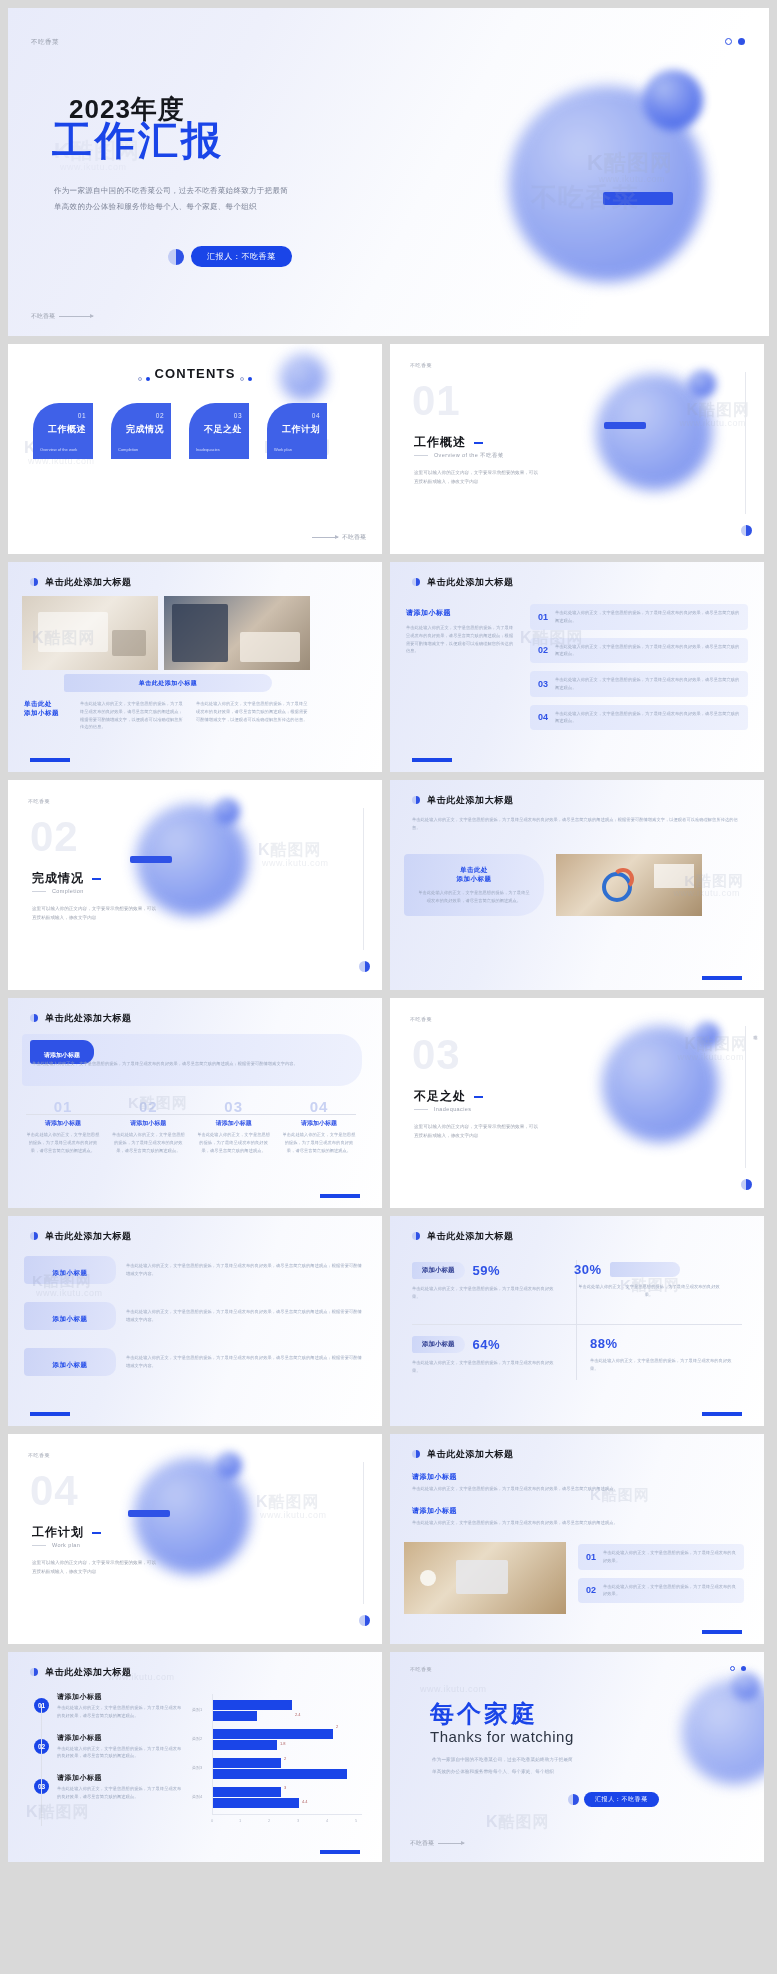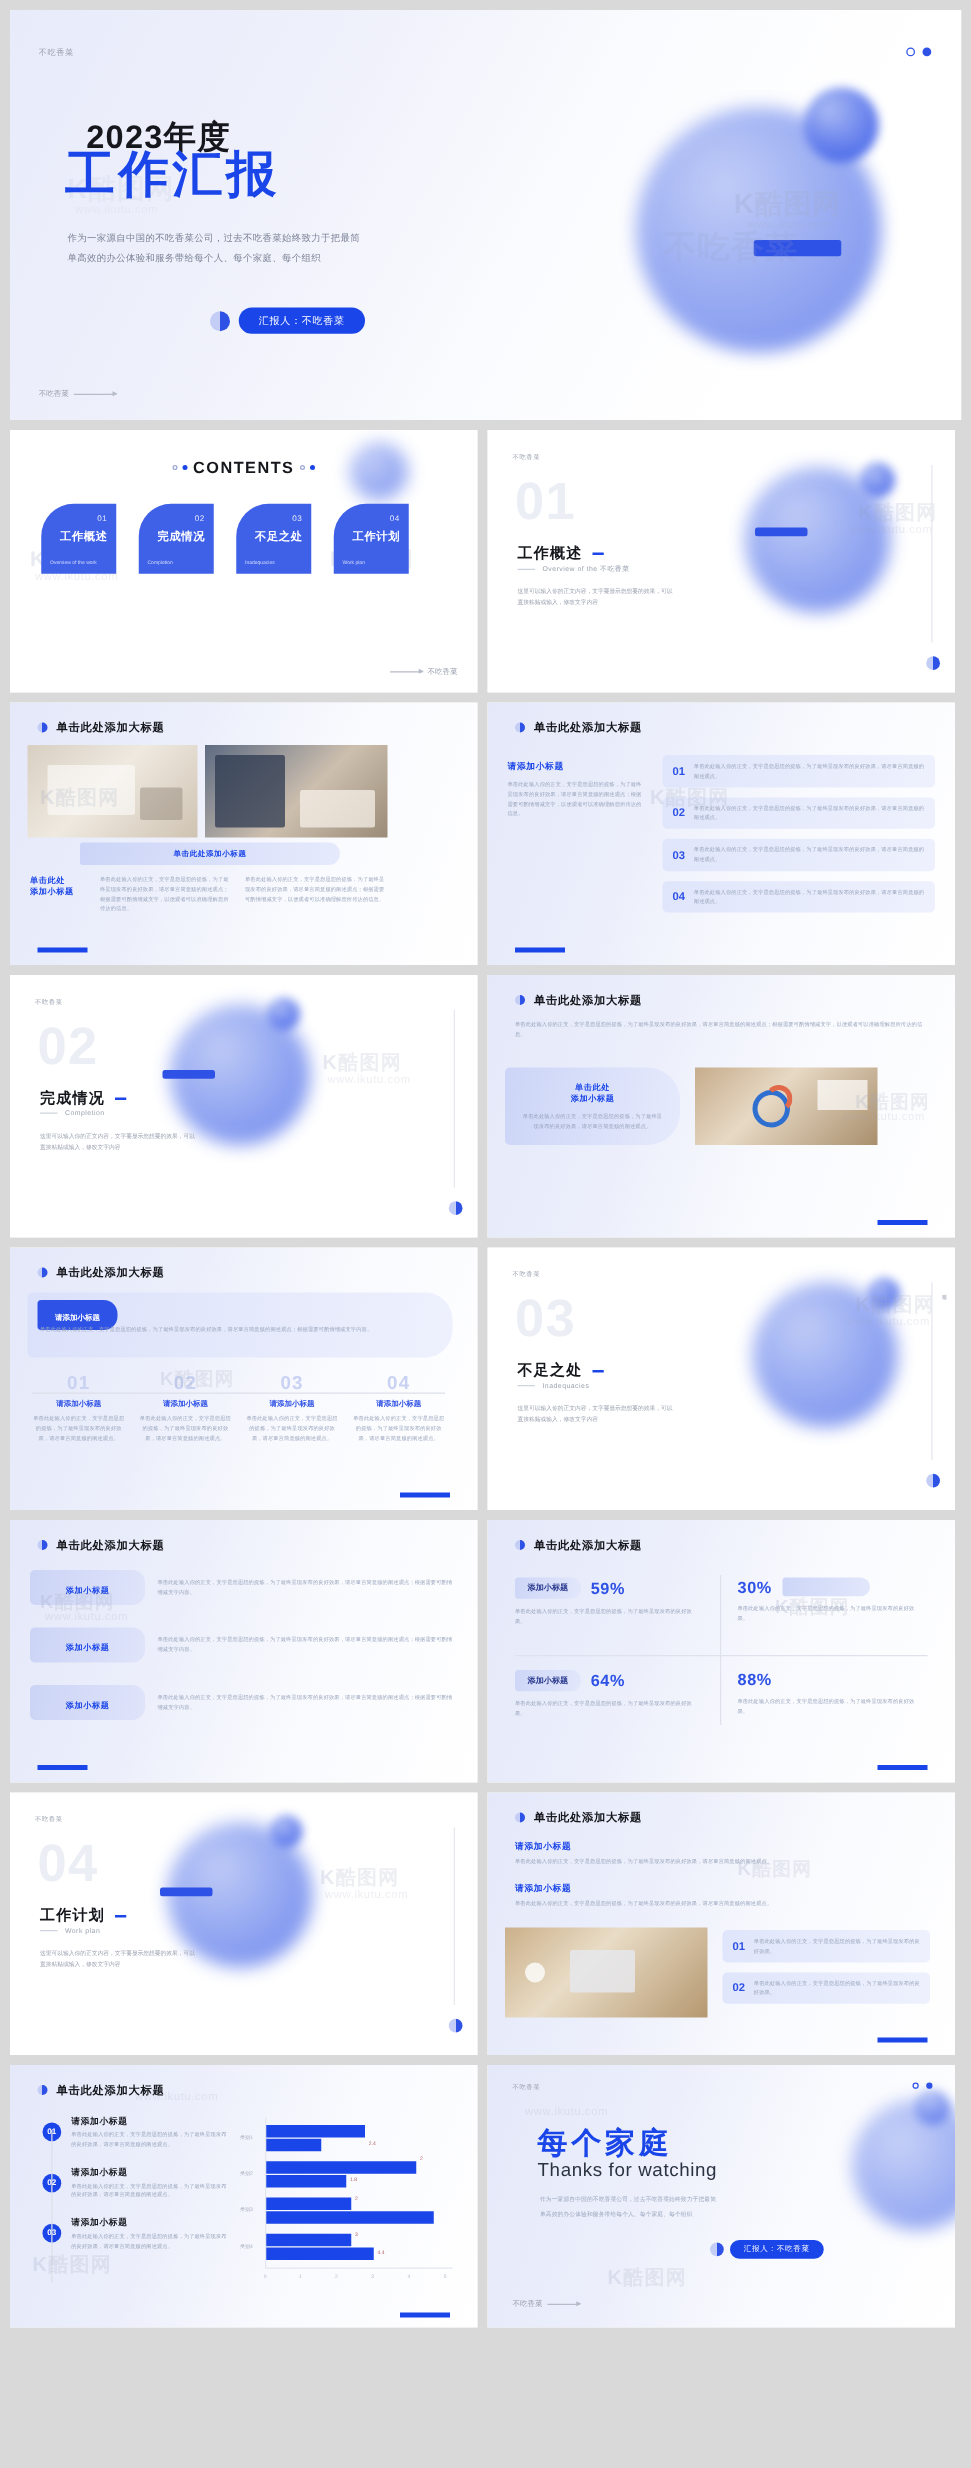--- a/index.html
+++ b/index.html
@@ -160,21 +160,21 @@
 
   <div class="grid" style="margin-top:8px;">
 
     <div class="slide half">
       <div class="bgplain"></div>
       <div class="orb b2 soft" style="width:46px;height:46px;left:272px;top:10px;opacity:.85;"></div>
       <div class="wm wmbig" style="left:16px;top:92px;font-size:17px;"><span class="k">K</span>酷图网</div>
       <div class="wm wmsm" style="left:20px;top:112px;">www.ikutu.com</div>
       <div class="wm wmbig" style="left:256px;top:92px;font-size:17px;"><span class="k">K</span>酷图网</div>
 
-      <div style="position:absolute;left:0;right:0;top:22px;display:flex;justify-content:center;align-items:center;gap:4px;">
+      <div style="position:absolute;left:0;right:0;top:22px;display:flex;justify-content:center;align-items:flex-end;gap:4px;">
         <span class="cdot o"></span>
         <span class="cdot f"></span>
         <span class="contents-title">CONTENTS</span>
         <span class="cdot o"></span>
         <span class="cdot f"></span>
       </div>
 
       <div style="position:absolute;left:25px;top:59px;display:flex;gap:18px;">
         <div class="ccard">
           <span class="num">01</span>
@@ -439,21 +439,21 @@
       <div style="position:absolute;left:186px;top:44px;width:1px;height:120px;background:#dfe2ec;"></div>
       <div style="position:absolute;left:22px;top:108px;width:330px;height:1px;background:#dfe2ec;"></div>
 
       <div style="position:absolute;left:22px;top:46px;width:150px;">
         <div style="display:flex;align-items:center;gap:8px;">
           <span class="pctchip">添加小标题</span>
           <span class="pct">59%</span>
         </div>
         <div class="bodytxt" style="margin-top:6px;">单击此处输入你的正文，文字是您思想的提炼，为了最终呈现发布的良好效果。</div>
       </div>
-      <div style="position:absolute;left:200px;top:46px;width:150px;">
+      <div style="position:absolute;left:184px;top:46px;width:150px;text-align:center;">
         <div style="display:flex;align-items:center;gap:8px;">
           <span class="pct">30%</span>
           <span class="pctchip" style="width:70px;">&nbsp;</span>
         </div>
         <div class="bodytxt" style="margin-top:6px;">单击此处输入你的正文，文字是您思想的提炼，为了最终呈现发布的良好效果。</div>
       </div>
       <div style="position:absolute;left:22px;top:120px;width:150px;">
         <div style="display:flex;align-items:center;gap:8px;">
           <span class="pctchip">添加小标题</span>
           <span class="pct">64%</span>

